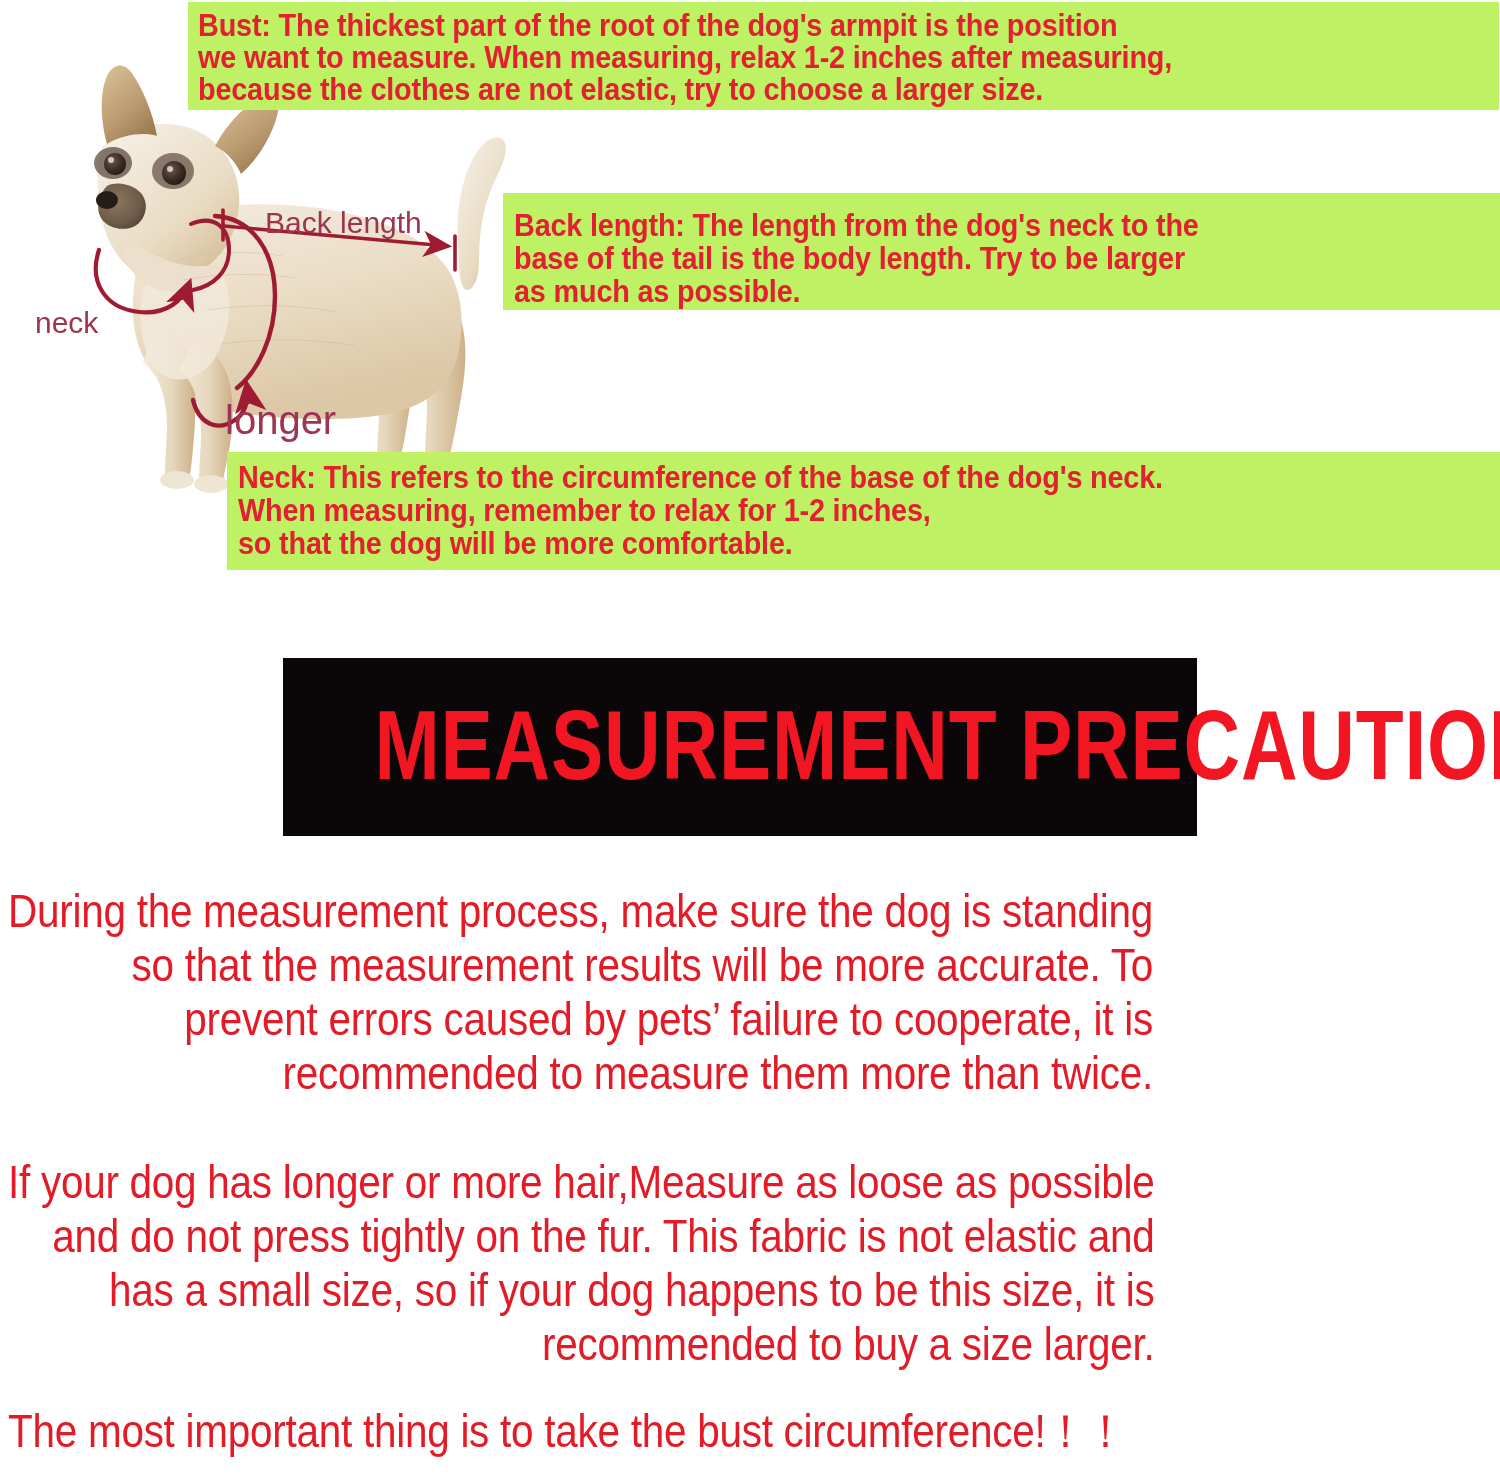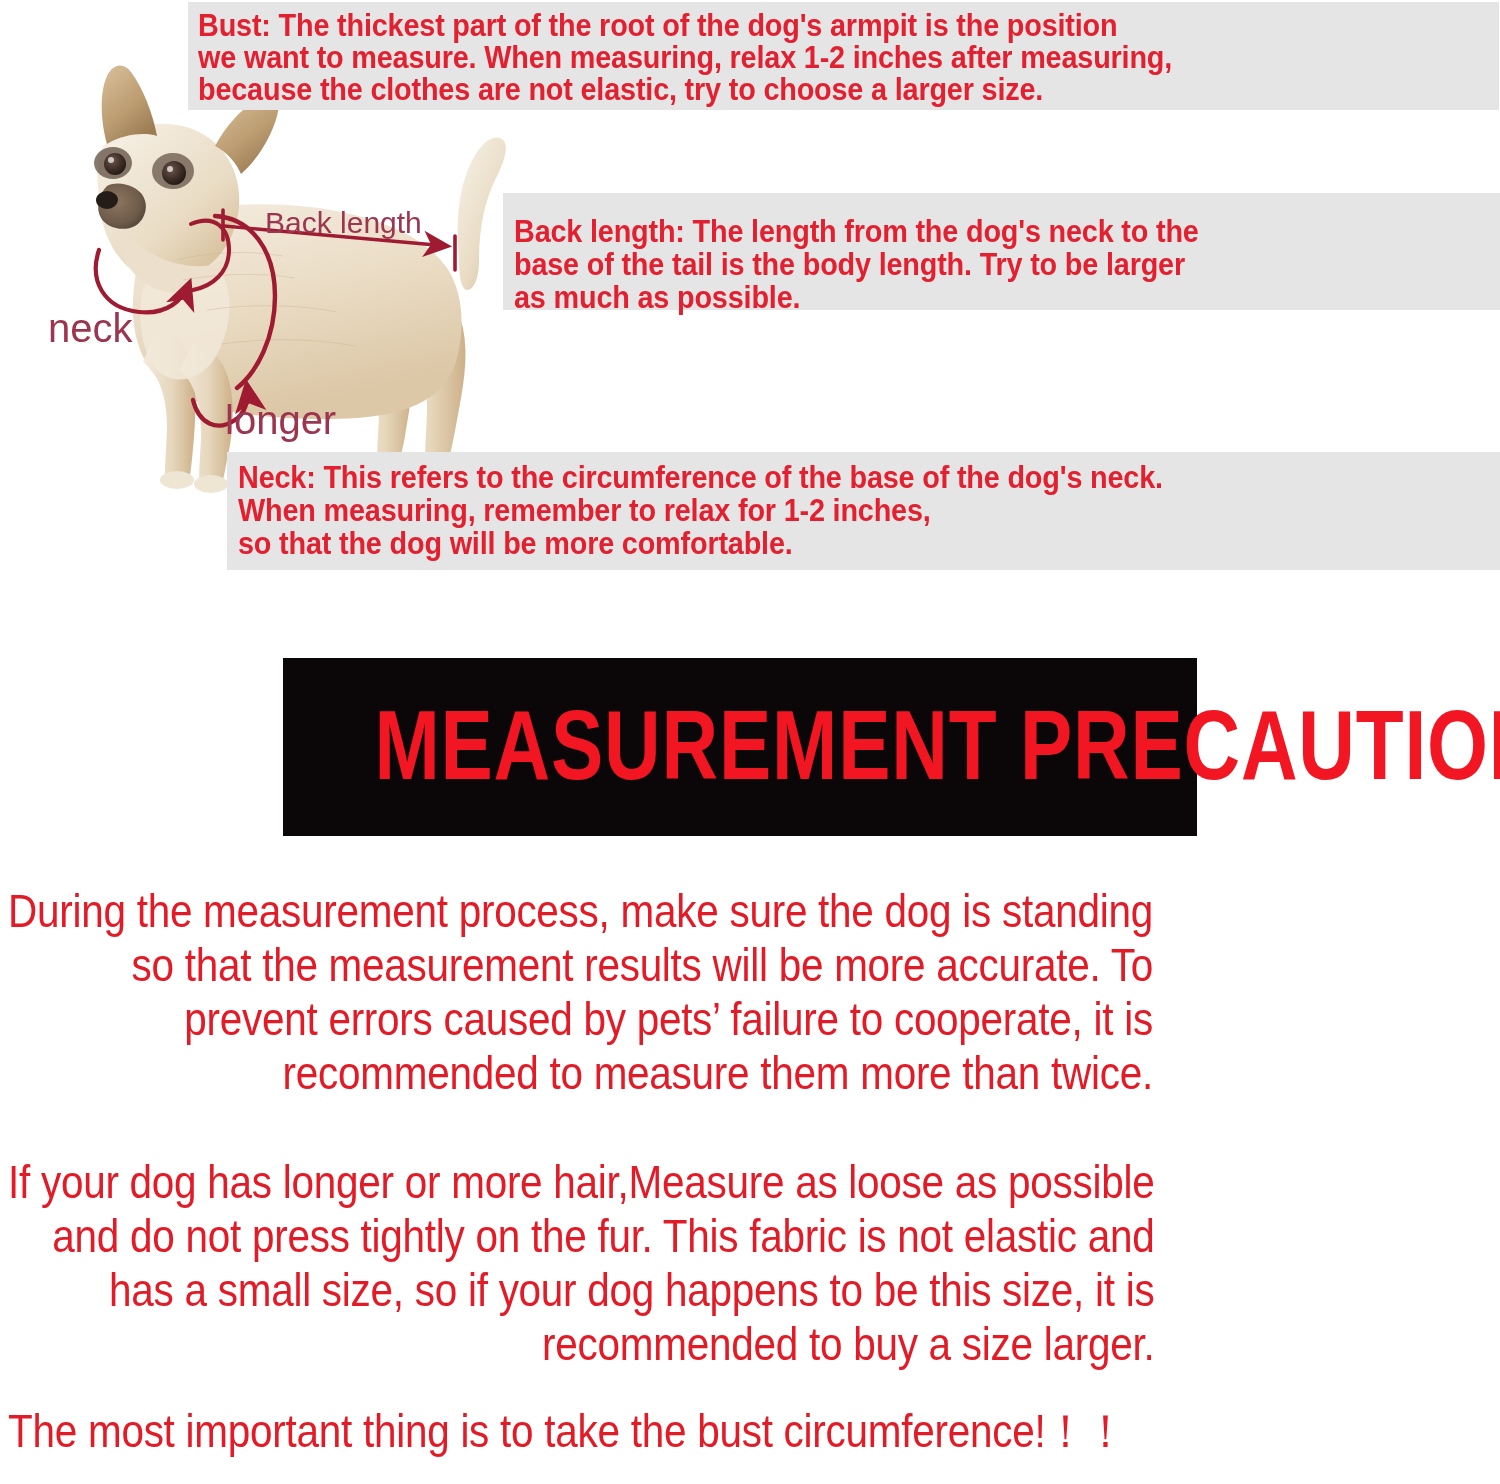--- a/index.html
+++ b/index.html
@@ -14,21 +14,21 @@
     position: relative;
     width: 1500px;
     height: 1484px;
     background: #ffffff;
     overflow: hidden;
   }
 
   
   .callout {
     position: absolute;
-    background: #e5e5e5;
+    background: #bef264;
     color: #E32030;
     font-family: "Liberation Sans", sans-serif;
     font-weight: bold;
     font-stretch: condensed;
     letter-spacing: -0.2px;
     box-sizing: border-box;
     z-index: 6;
   }
   .callout .ln {
     display: block;
@@ -44,21 +44,21 @@
     height: 108px;
     padding: 8px 0 0 10px;
     font-size: 31px;
     line-height: 32px;
   }
   #callout-back {
     left: 503px;
     top: 193px;
     width: 997px;
     height: 117px;
-    padding: 22px 0 0 11px;
+    padding: 16px 0 0 11px;
     font-size: 31px;
     line-height: 33px;
   }
   #callout-neck {
     left: 227px;
     top: 452px;
     width: 1273px;
     height: 118px;
     padding: 9px 0 16px 11px;
     font-size: 31px;
@@ -127,21 +127,21 @@
 
   .meas-label {
     position: absolute;
     color: #9B3550;
     font-family: "Liberation Sans", sans-serif;
     font-weight: normal;
     white-space: nowrap;
     z-index: 7;
   }
   #label-backlength { left: 258px; top: 178px; font-size: 30px; }
-  #label-neck       { left: 41px;  top: 278px; font-size: 40px; }
+  #label-neck       { left: 28px;  top: 278px; font-size: 30px; }
   #label-chest      { left: 218px; top: 370px; font-size: 40px; }
 </style>
 </head>
 <body>
 
 <div id="page">
 
   <div id="dog-figure">
     <svg id="dog-svg" viewBox="0 0 540 490">
       <defs>

